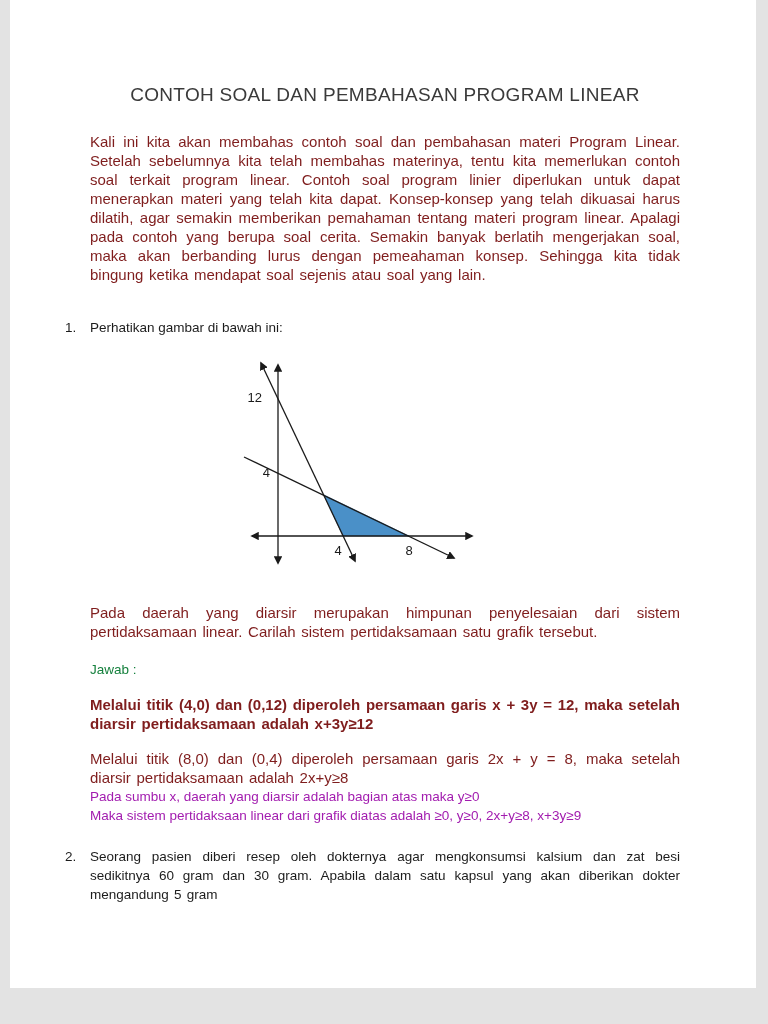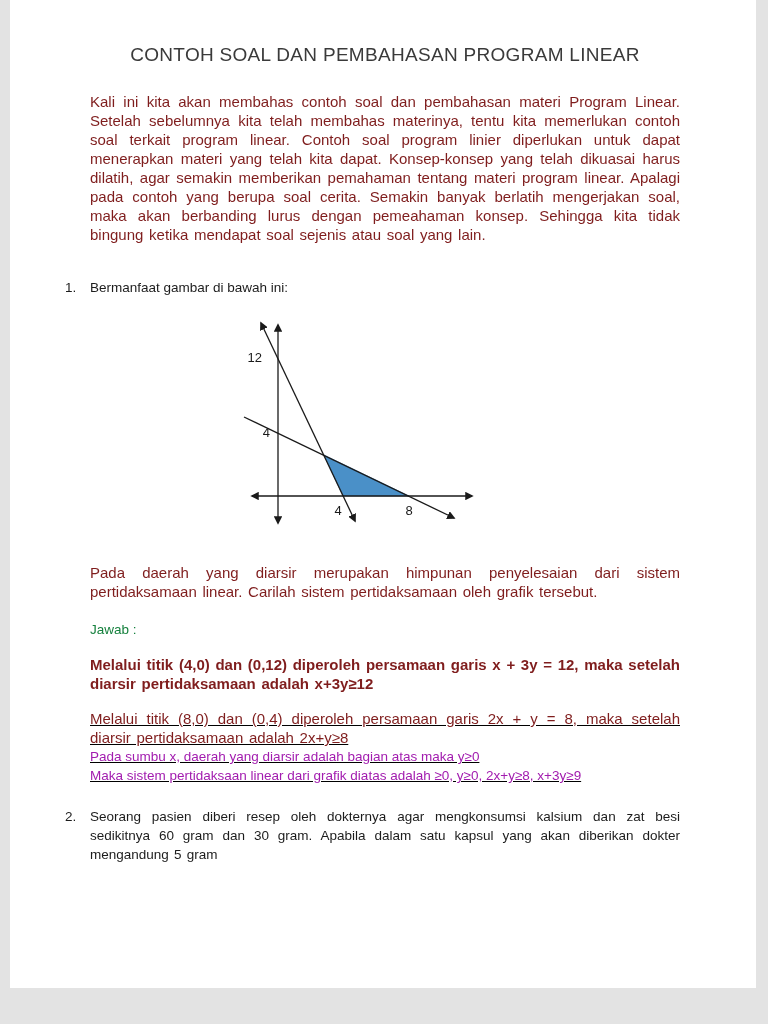--- a/index.html
+++ b/index.html
@@ -10,21 +10,21 @@
     position: relative;
     overflow: hidden;
   }
   .sheet {
     position: absolute;
     left: 10px;
     top: 0;
     width: 746px;
     height: 988px;
     background: #ffffff;
-    padding: 44px 76px 0 80px;
+    padding: 84px 76px 0 80px;
   }
   .title {
     font-size: 19px;
     font-weight: 400;
     letter-spacing: 0.3px;
     text-align: center;
     color: #3a3a3a;
   }
   .para {
     font-size: 15px;
@@ -42,36 +42,36 @@
     color: #1c1c1c;
   }
   .list-item .num { position: absolute; left: -25px; top: 0; }
   .q1 { margin-top: 34px; }
   .q2 { margin-top: 22px; text-align: justify; word-spacing: 1.5px; }
   .graph { margin-top: 14px; margin-left: 138px; width: 260px; height: 232px; }
   .graph svg text { font-family: "Liberation Sans", sans-serif; font-size: 13px; fill: #1a1a1a; }
   .desc { margin-top: 20px; }
   .jawab { margin-top: 19px; font-size: 13.5px; line-height: 19px; color: #15803d; }
   .ans-a { margin-top: 16px; font-weight: bold; }
-  .ans-b { margin-top: 16px; text-decoration: underline; }
+  .ans-b { margin-top: 16px; }
   .ans-line { font-size: 13.5px; line-height: 19px; color: #a21caf; }
 </style>
 </head>
 <body>
 
 <div class="sheet">
 
   <h1 class="title">CONTOH SOAL DAN PEMBAHASAN PROGRAM LINEAR</h1>
 
   <p class="para p1">Kali ini kita akan membahas contoh soal dan pembahasan materi Program Linear. Setelah sebelumnya kita telah membahas materinya, tentu kita memerlukan contoh soal terkait program linear. Contoh soal program linier diperlukan untuk dapat menerapkan materi yang telah kita dapat. Konsep-konsep yang telah dikuasai harus dilatih, agar semakin memberikan pemahaman tentang materi program linear. Apalagi pada contoh yang berupa soal cerita. Semakin banyak berlatih mengerjakan soal, maka akan berbanding lurus dengan pemeahaman konsep. Sehingga kita tidak bingung ketika mendapat soal sejenis atau soal yang lain.</p>
 
 
   <div class="list-item q1">
     <span class="num">1.</span>
-    <span>Bermanfaat gambar di bawah ini:</span>
+    <span>Perhatikan gambar di bawah ini:</span>
   </div>
 
   <div class="graph">
     <svg width="260" height="232" viewBox="0 0 260 232">
       <defs>
         <marker id="ah-end" viewBox="0 0 10 10" refX="8" refY="5" markerWidth="6.5" markerHeight="6.5" orient="auto">
           <path d="M0,0 L10,5 L0,10 z" fill="#1a1a1a"></path>
         </marker>
         <marker id="ah-start" viewBox="0 0 10 10" refX="2" refY="5" markerWidth="6.5" markerHeight="6.5" orient="auto">
           <path d="M10,0 L0,5 L10,10 z" fill="#1a1a1a"></path>
@@ -88,21 +88,21 @@
 
       <line x1="16" y1="106" x2="226" y2="207" stroke="#1a1a1a" stroke-width="1.3" marker-end="url(#ah-end)"></line>
 
       <text x="34" y="51" text-anchor="end">12</text>
       <text x="42" y="126" text-anchor="end">4</text>
       <text x="110" y="204" text-anchor="middle">4</text>
       <text x="181" y="204" text-anchor="middle">8</text>
     </svg>
   </div>
 
-  <p class="para desc">Pada daerah yang diarsir merupakan himpunan penyelesaian dari sistem pertidaksamaan linear. Carilah sistem pertidaksamaan oleh grafik tersebut.</p>
+  <p class="para desc">Pada daerah yang diarsir merupakan himpunan penyelesaian dari sistem pertidaksamaan linear. Carilah sistem pertidaksamaan satu grafik tersebut.</p>
 
   <p class="jawab">Jawab :</p>
 
   <p class="para ans-a">Melalui titik (4,0) dan (0,12) diperoleh persamaan garis x + 3y = 12, maka setelah diarsir pertidaksamaan adalah x+3y≥12</p>
 
   <div class="ans-b">
     <p class="para">Melalui titik (8,0) dan (0,4) diperoleh persamaan garis 2x + y = 8, maka setelah diarsir pertidaksamaan adalah 2x+y≥8</p>
     <div class="ans-line">Pada sumbu x, daerah yang diarsir adalah bagian atas maka y≥0</div>
     <div class="ans-line">Maka sistem pertidaksaan linear dari grafik diatas adalah ≥0, y≥0, 2x+y≥8, x+3y≥9</div>
   </div>

